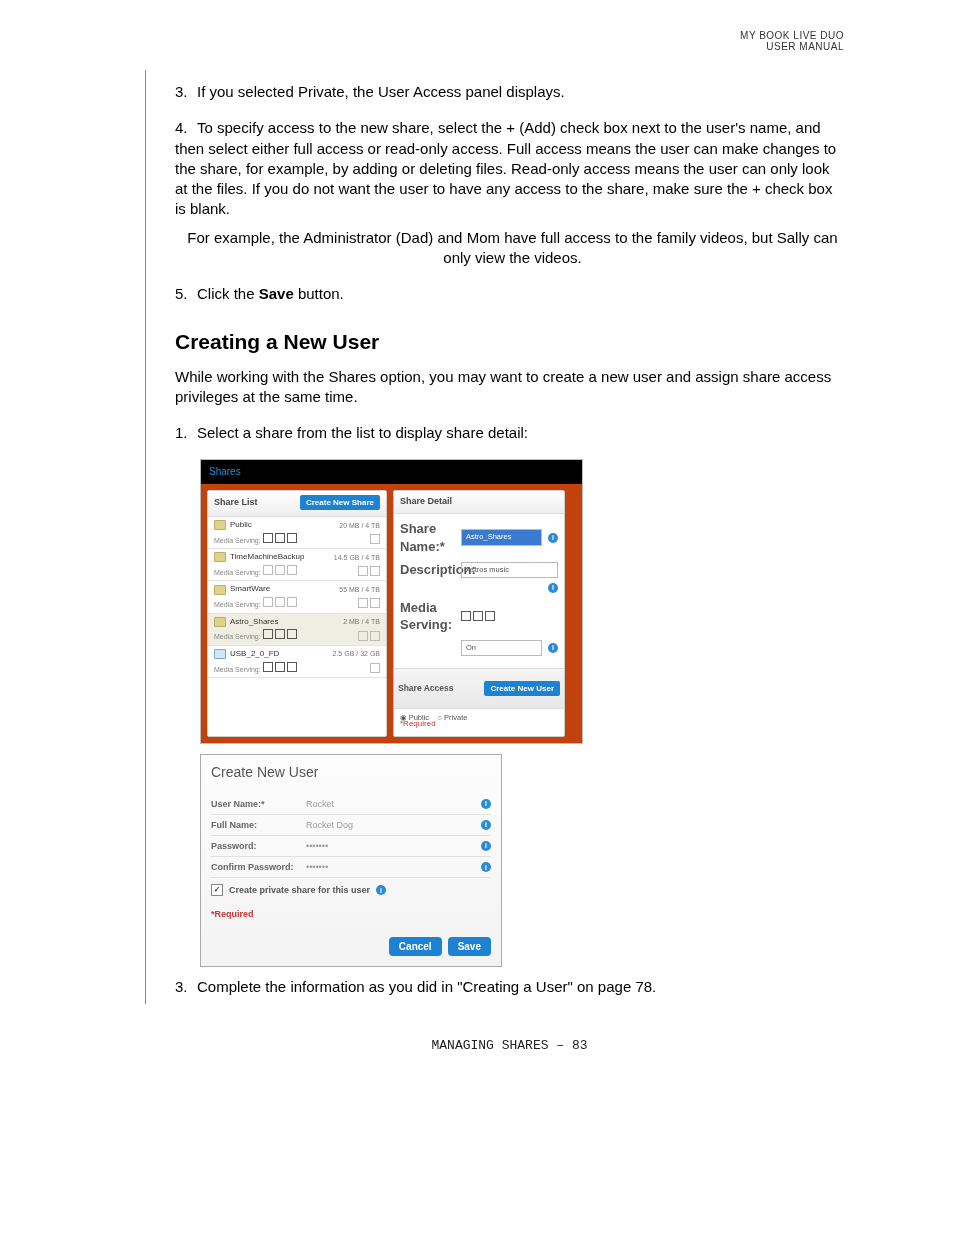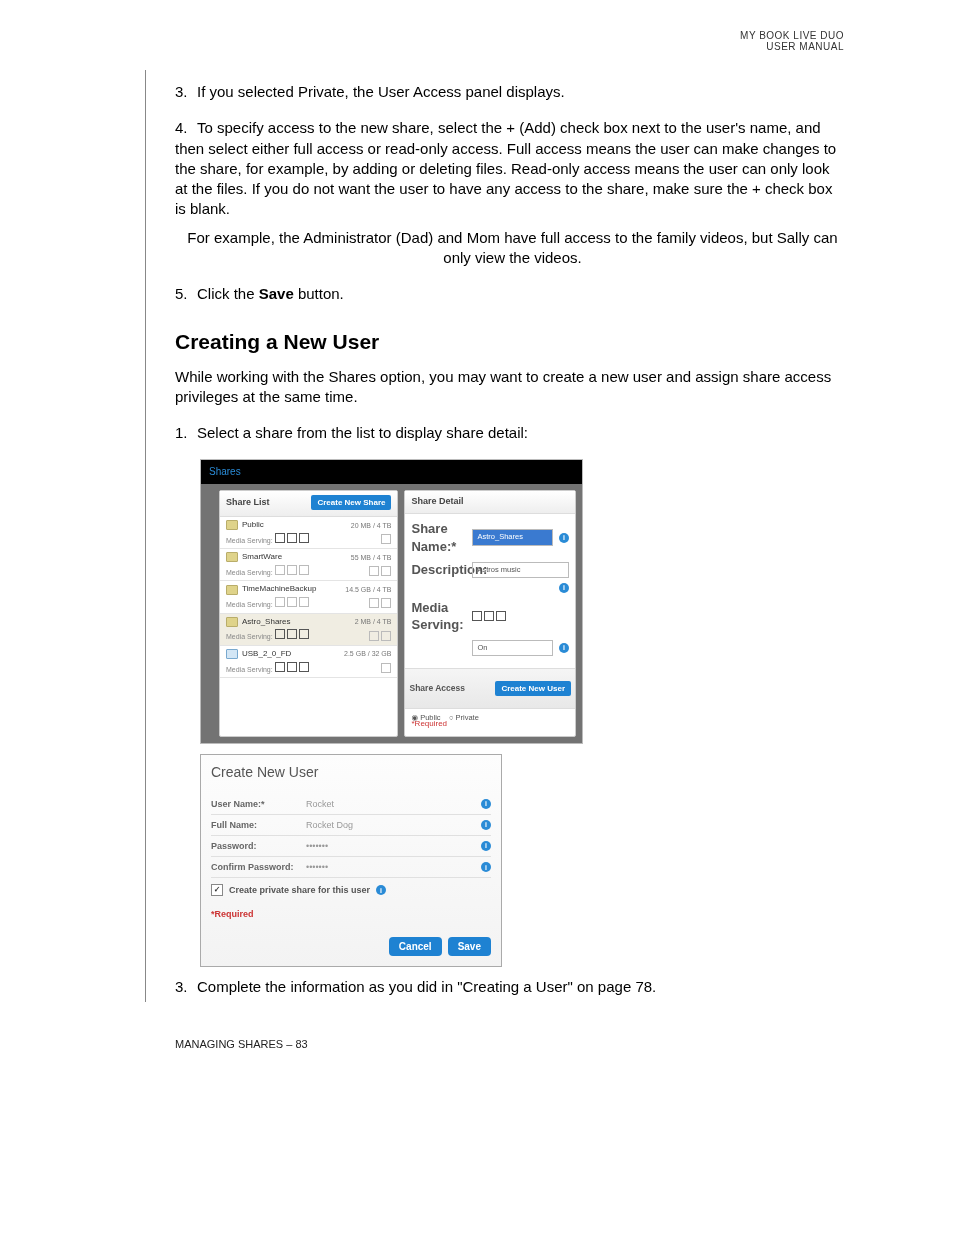--- a/index.html
+++ b/index.html
@@ -39,41 +39,41 @@
     font-weight: bold;
     font-family: Arial, Helvetica, sans-serif;
     margin: 24px 0 10px 0;
   }
 
   
   .shares-panel {
     width: 381px;
     margin: 10px 0 10px 25px;
     border: 1px solid #bbb;
-    background: #737373;
+    background: #c2410c;
     font-family: Arial, sans-serif;
   }
   .shares-tabbar {
     background: #000;
     color:#ccc;
     padding:5px 8px;
     font-size:10px;
   }
   .shares-tabbar .active { color:#2a8bd6; }
   .shares-columns {
     display:flex;
     padding:6px;
     gap:6px;
   }
   .col-box {
     background:#fff;
     border:1px solid #ccc;
     border-radius:2px;
   }
-  .left-col { width:178px; height:245px; position:relative;margin-left:12px; }
+  .left-col { width:178px; height:245px; position:relative; }
   .right-col { width:170px; height:245px; position:relative; }
   .col-head {
     padding:4px 6px 6px 6px;
     font-size:9px;
     font-weight:bold;
     color:#444;
     background:linear-gradient(#fff,#eee);
     border-bottom:1px solid #ddd;
     display:flex;
     align-items:center;
@@ -150,24 +150,25 @@
   .cnu-check-row { padding:6px 0; font-size:9px; color:#555; font-weight:bold; display:flex; align-items:center; gap:6px;}
   .cnu-check { width:10px;height:10px;border:1px solid #888;background:#fff;display:inline-flex;align-items:center;justify-content:center;font-size:8px;color:#333;}
   .cnu-required { color:#c33; font-size:9px; font-weight:bold; padding:6px 0 8px 0;}
   .cnu-footer { display:flex; justify-content:flex-end; gap:6px; padding:6px 10px 10px 10px; }
   .cnu-btn {
     background:#1e82d2; color:#fff; border:none; font-size:10px; font-weight:bold;
     padding:4px 10px; border-radius:4px;
   }
 
   .footer {
-    text-align:left;
-    font-size:11px;
+    text-align:center;
+    font-size:13px;
     color:#222;
     margin-top:40px;
+    font-family:Liberation Mono, monospace;
   }
 </style>
 </head>
 <body>
 
 <div class="page">
   <div class="vertical-rule"></div>
 
   <div class="header-right">
     <div>MY BOOK LIVE DUO</div>
@@ -225,43 +226,43 @@
                   </span></span>
                 <span class="icons-mini">
                   <span class="i-sq dim"></span>
                 </span>
               </div>
           </div>
           <div class="share-row">
             <div class="row1">
                 <span class="name">
                   <span class="folder-ico"></span>
-                  <span>SmartWare</span>
-                </span>
-                <span class="size">55 MB / 4 TB</span>
+                  <span>TimeMachineBackup</span>
+                </span>
+                <span class="size">14.5 GB / 4 TB</span>
               </div>
             <div class="row2">
                 <span><span>Media Serving:</span> <span class="icons-mini">
                     <span class="i-sq dim"></span>
                     <span class="i-sq dim"></span>
                     <span class="i-sq dim"></span>
                   </span></span>
                 <span class="icons-mini">
                   <span class="i-sq dim"></span>
                   <span class="i-sq dim"></span>
                 </span>
               </div>
           </div>
           <div class="share-row">
             <div class="row1">
                 <span class="name">
                   <span class="folder-ico"></span>
-                  <span>TimeMachineBackup</span>
-                </span>
-                <span class="size">14.5 GB / 4 TB</span>
+                  <span>SmartWare</span>
+                </span>
+                <span class="size">55 MB / 4 TB</span>
               </div>
             <div class="row2">
                 <span><span>Media Serving:</span> <span class="icons-mini">
                     <span class="i-sq dim"></span>
                     <span class="i-sq dim"></span>
                     <span class="i-sq dim"></span>
                   </span></span>
                 <span class="icons-mini">
                   <span class="i-sq dim"></span>
                   <span class="i-sq dim"></span>

